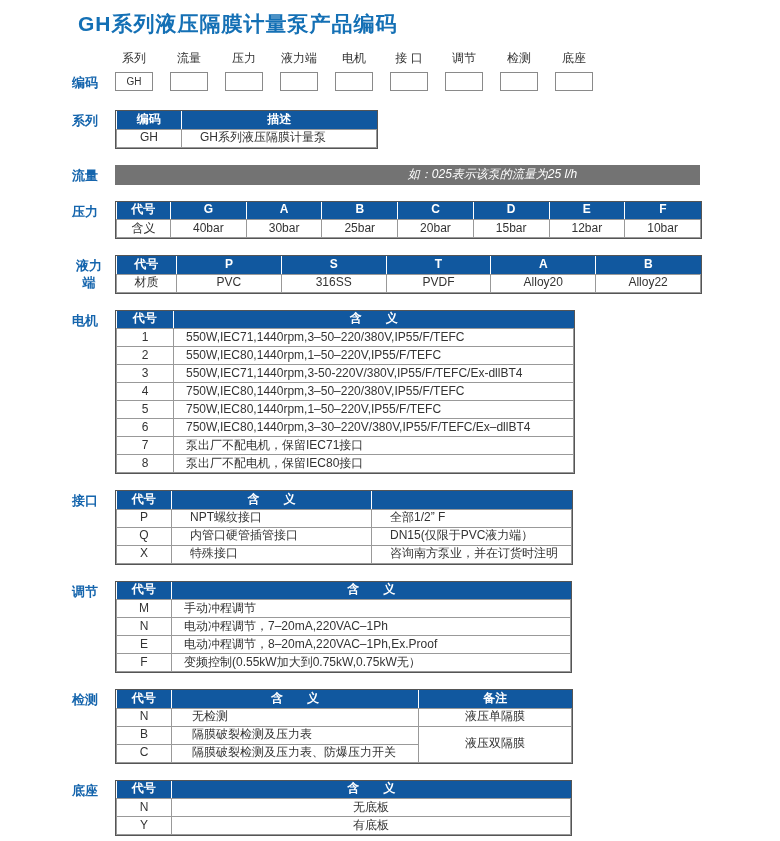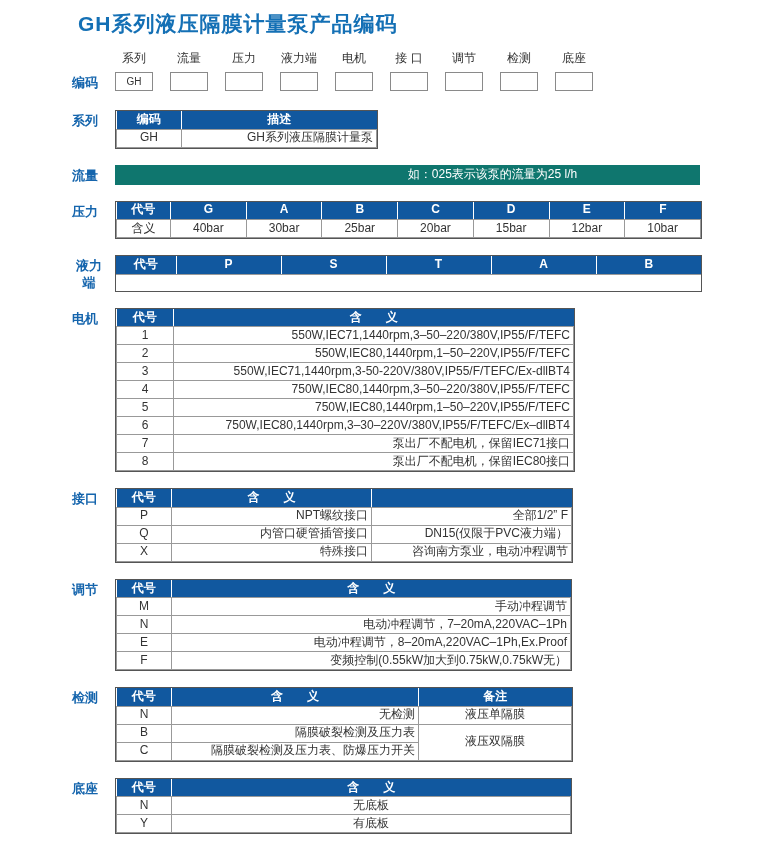--- a/index.html
+++ b/index.html
@@ -55,30 +55,31 @@
 
   .t-series{width:260px;}
   .t-pressure{width:585px;}
   .t-liquid{width:585px;}
   .t-motor{width:458px;}
   .t-interface{width:455px;}
   .t-adjust{width:455px;}
   .t-detect{width:455px;}
   .t-base{width:455px;}
 
-  td.left{text-align:right;margin-top:28px;}
+  td.left{text-align:left;margin-top:28px;}
   .pad18{padding-left:18px;}
   .pad12{padding-left:12px;}
   .pad20{padding-left:20px;}
 
   
   .flow-bar{
-    width:585px;height:20px;box-sizing:border-box;background:#0f766e;color:#fff;
+    width:585px;height:20px;box-sizing:border-box;background:#737373;color:#fff;
     font-size:12px;display:flex;align-items:center;justify-content:center;
     padding-left:170px;
+    font-style:italic;
   }
 </style>
 </head>
 <body>
 
 <div class="page">
 
   <h1 class="title">GH系列液压隔膜计量泵产品编码</h1>
 
   <div class="coding-section">
@@ -192,20 +193,28 @@
           </colgroup>
         <tbody>
             <tr>
           <th>代号</th>
           <th>P</th>
           <th>S</th>
           <th>T</th>
           <th>A</th>
           <th>B</th>
         </tr>
+        <tr>
+          <td>材质</td>
+          <td>PVC</td>
+          <td>316SS</td>
+          <td>PVDF</td>
+          <td>Alloy20</td>
+          <td>Alloy22</td>
+        </tr>
       </tbody>
         </table>
     </div>
   </div>
 
   <div class="section">
     <div class="side-label">电机</div>
     <div class="tbl">
       <table class="t-motor">
         <colgroup>
@@ -275,21 +284,21 @@
           <td class="left pad18">全部1/2” F</td>
         </tr>
         <tr>
           <td>Q</td>
           <td class="left pad18">内管口硬管插管接口</td>
           <td class="left pad18">DN15(仅限于PVC液力端）</td>
         </tr>
         <tr>
           <td>X</td>
           <td class="left pad18">特殊接口</td>
-          <td class="left pad18">咨询南方泵业，电动冲程调节</td>
+          <td class="left pad18">咨询南方泵业，并在订货时注明</td>
         </tr>
       </tbody>
         </table>
     </div>
   </div>
 
   <div class="section">
     <div class="side-label">调节</div>
     <div class="tbl">
       <table class="t-adjust">

